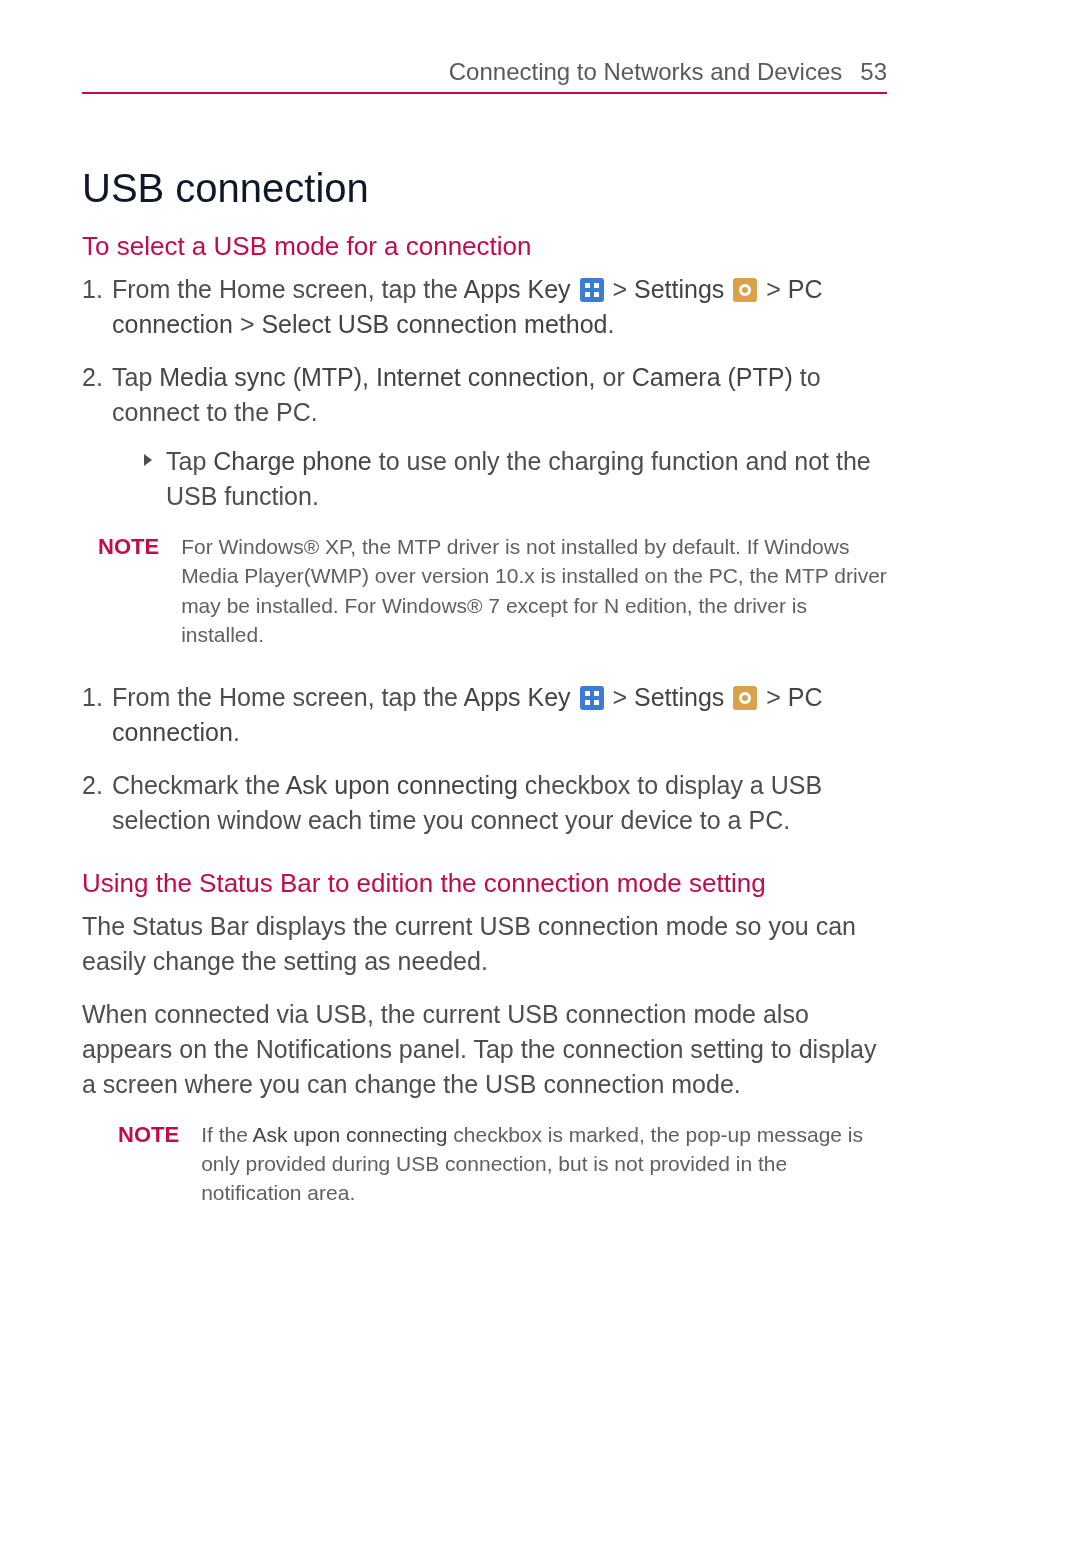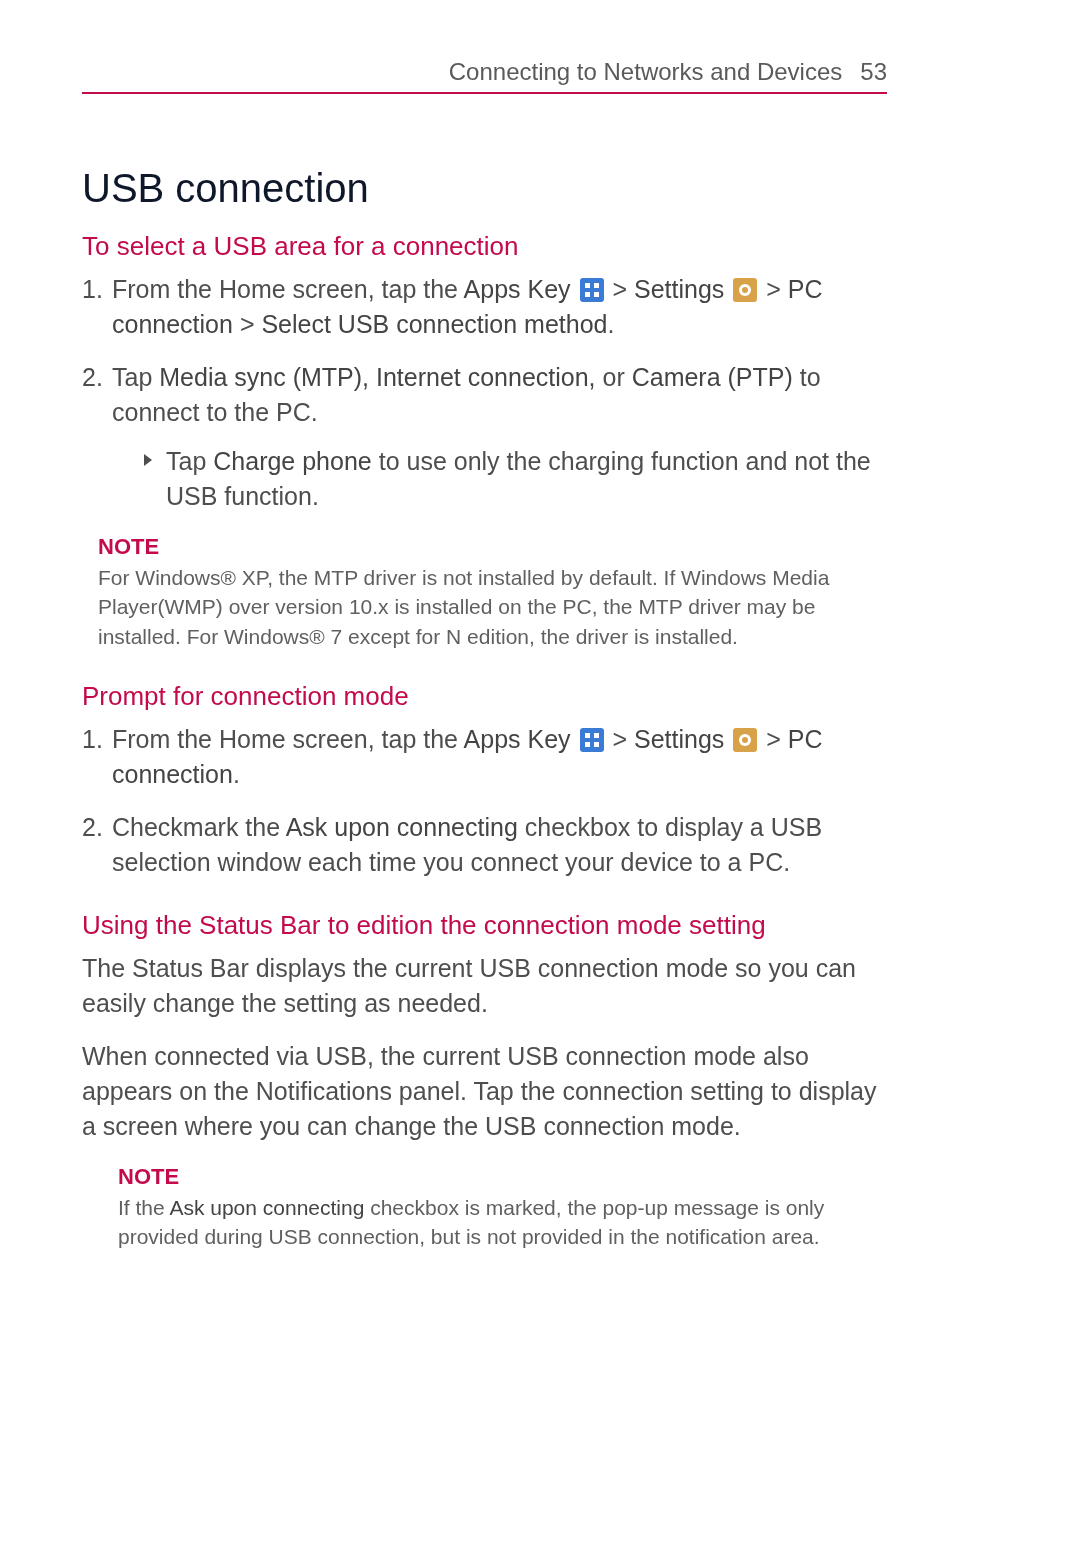--- a/index.html
+++ b/index.html
@@ -100,21 +100,20 @@
     border-left: 8px solid #4e4e4e;
   }
 
   
   .note-block {
     display: flex;
     margin: 0 0 28px 16px;
     font-size: 21px;
     line-height: 1.4;
     color: #606060;
-    flex-direction: column;
   }
   .note-block .note-label {
     color: #c30a4c;
     font-weight: 600;
     margin-right: 22px;
     flex: 0 0 auto;
     font-size:22px;
   }
   .note-block .note-body {
     flex: 1;
@@ -178,21 +177,21 @@
 <div class="page">
 
   <div class="header-row">
     <span class="section-label">Connecting to Networks and Devices</span>
     <span class="page-number">53</span>
   </div>
 
   <h1 class="page-title">USB connection</h1>
 
   <div class="section-block">
-    <h2 class="sub-heading">To select a USB area for a connection</h2>
+    <h2 class="sub-heading">To select a USB mode for a connection</h2>
     <ol class="num-list">
       <li>
         <span class="num">1.</span>
         <span>From the Home screen, tap the </span><span class="bold">Apps Key</span>
         <span class="inline-icon apps-icon"></span><span> &gt; </span><span class="bold">Settings</span>
         <span class="inline-icon settings-icon"></span><span> &gt; </span><span class="bold">PC connection</span><span> &gt; </span><span class="bold">Select USB connection method</span><span>.</span>
       </li>
       <li>
         <span class="num">2.</span>
         <span>Tap </span><span class="bold">Media sync (MTP), Internet connection,</span><span> or </span><span class="bold">Camera (PTP)</span><span> to connect to the PC.</span>
@@ -201,21 +200,20 @@
         </div>
       </li>
     </ol>
     <div class="note-block">
       <div class="note-label">NOTE</div>
       <div class="note-body">For Windows® XP, the MTP driver is not installed by default. If Windows Media Player(WMP) over version 10.x is installed on the PC, the MTP driver may be installed. For Windows® 7 except for N edition, the driver is installed.</div>
     </div>
   </div>
 
   <div class="section-block">
-    <h2 class="sub-heading">Prompt for connection mode</h2>
     <ol class="num-list">
       <li>
         <span class="num">1.</span>
         <span>From the Home screen, tap the </span><span class="bold">Apps Key</span>
         <span class="inline-icon apps-icon"></span><span> &gt; </span><span class="bold">Settings</span>
         <span class="inline-icon settings-icon"></span><span> &gt; </span><span class="bold">PC connection</span><span>.</span>
       </li>
       <li>
         <span class="num">2.</span>
         <span>Checkmark the </span><span class="bold">Ask upon connecting</span><span> checkbox to display a USB selection window each time you connect your device to a PC.</span>

